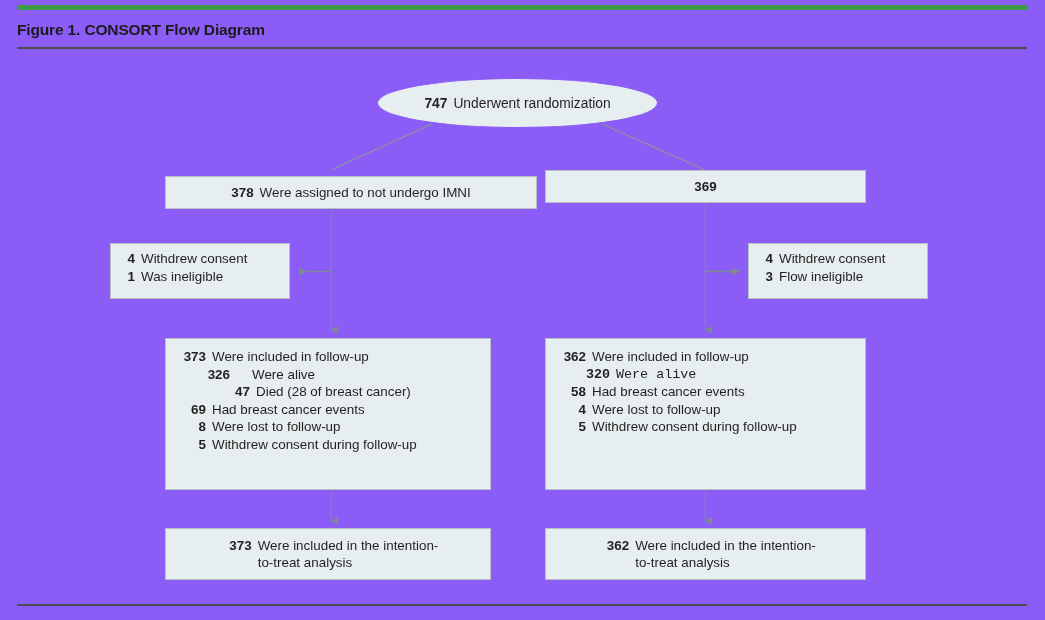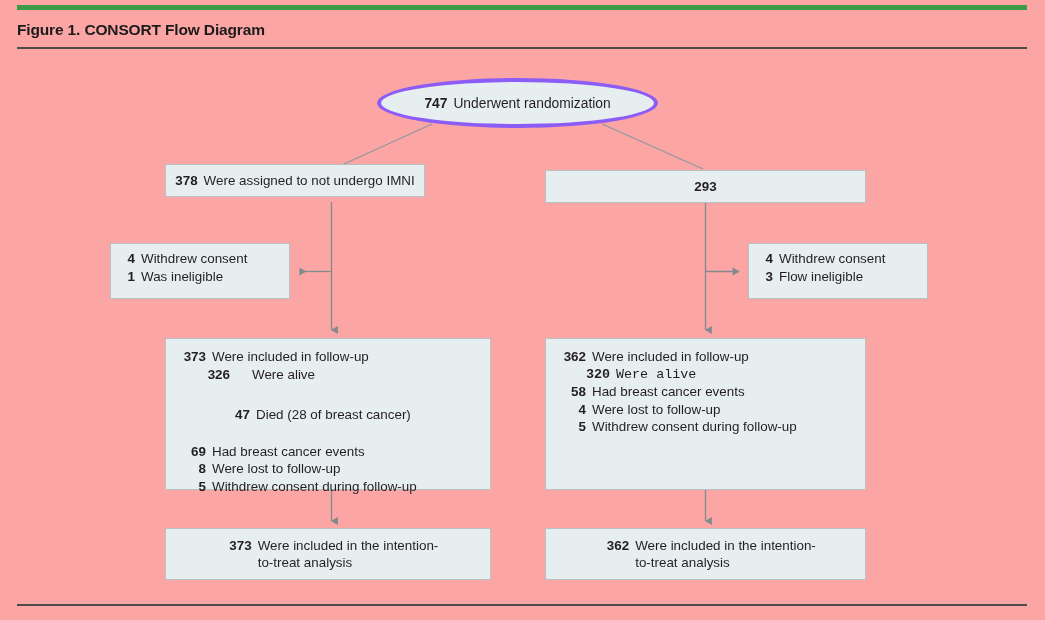--- a/index.html
+++ b/index.html
@@ -8,21 +8,21 @@
     background: #ffffff;
   }
   body {
     font-family: "Liberation Sans", sans-serif;
     -webkit-font-smoothing: antialiased;
   }
   #figure-root {
     position: relative;
     width: 1045px;
     height: 620px;
-    background: #fca5a5;
+    background: #8b5cf6;
     overflow: hidden;
   }
 
   
   .green-bar {
     position: absolute;
     left: 17px;
     top: 5px;
     width: 1010px;
     height: 5px;
@@ -63,21 +63,21 @@
     background: #e7eef0;
     border: 1px solid #b7c0c2;
     color: #231f20;
     font-size: 13.4px;
     line-height: 17.5px;
   }
   .ellipse {
     position: absolute;
     box-sizing: border-box;
     background: #e7eef0;
-    border: 4px solid #8b5cf6;
+    border: 1px solid #8b5cf6;
     border-radius: 50%;
     display: flex;
     align-items: center;
     justify-content: center;
     color: #231f20;
     font-size: 13.8px;
   }
 
   
   .row {
@@ -164,21 +164,21 @@
     <line x1="331.5" y1="490" x2="331.5" y2="521" stroke="#808b8d" stroke-width="1.3" marker-end="url(#arrowDown)"></line>
 
     <line x1="705.5" y1="490" x2="705.5" y2="521" stroke="#808b8d" stroke-width="1.3" marker-end="url(#arrowDown)"></line>
   </svg>
 
   <div class="ellipse" style="left:377px; top:78px; width:281px; height:50px;">
     <span class="num" style="width:auto;">747</span>
     <span class="txt">Underwent randomization</span>
   </div>
 
-  <div class="node" style="left:165px; top:164px; width:260px; height:33px;">
+  <div class="node" style="left:165px; top:176px; width:372px; height:33px;">
     <div class="center-block">
       <div class="row">
         <span class="num" style="width:auto;">378</span>
         <span class="txt">Were assigned to not undergo IMNI</span>
       </div>
     </div>
   </div>
 
   <div class="node pad-a gutter-14" style="left:110px; top:243px; width:180px; height:56px;">
     <div class="row">
@@ -193,25 +193,25 @@
 
   <div class="node gutter-32" style="left:165px; top:338px; width:326px; height:152px; padding:9px 8px 9px 8px;">
     <div class="row" style="padding-left:0px;">
       <span class="num">373</span>
       <span class="txt">Were included in follow-up</span>
     </div>
     <div class="row" style="padding-left:24px;gap:16px;">
       <span class="num">326</span>
       <span class="txt">Were alive</span>
     </div>
-    <div class="row" style="padding-left:44px;margin-top:23px;">
+    <div class="row" style="padding-left:44px;">
       <span class="num">47</span>
       <span class="txt">Died (28 of breast cancer)</span>
     </div>
-    <div class="row" style="padding-left:0px;margin-top:19px;">
+    <div class="row" style="padding-left:0px;">
       <span class="num">69</span>
       <span class="txt">Had breast cancer events</span>
     </div>
     <div class="row" style="padding-left:0px;">
       <span class="num">8</span>
       <span class="txt">Were lost to follow-up</span>
     </div>
     <div class="row" style="padding-left:0px;">
       <span class="num">5</span>
       <span class="txt">Withdrew consent during follow-up</span>
@@ -229,21 +229,21 @@
           <span class="num"></span>
           <span class="txt">to-treat analysis</span>
         </div>
       </div>
     </div>
   </div>
 
   <div class="node" style="left:545px; top:170px; width:321px; height:33px;">
     <div class="center-block">
       <div class="row">
-        <span class="num" style="width:auto;">293</span>
+        <span class="num" style="width:auto;">369</span>
       </div>
     </div>
   </div>
 
   <div class="node pad-a gutter-14" style="left:748px; top:243px; width:180px; height:56px;">
     <div class="row">
       <span class="num">4</span>
       <span class="txt">Withdrew consent</span>
     </div>
     <div class="row">

